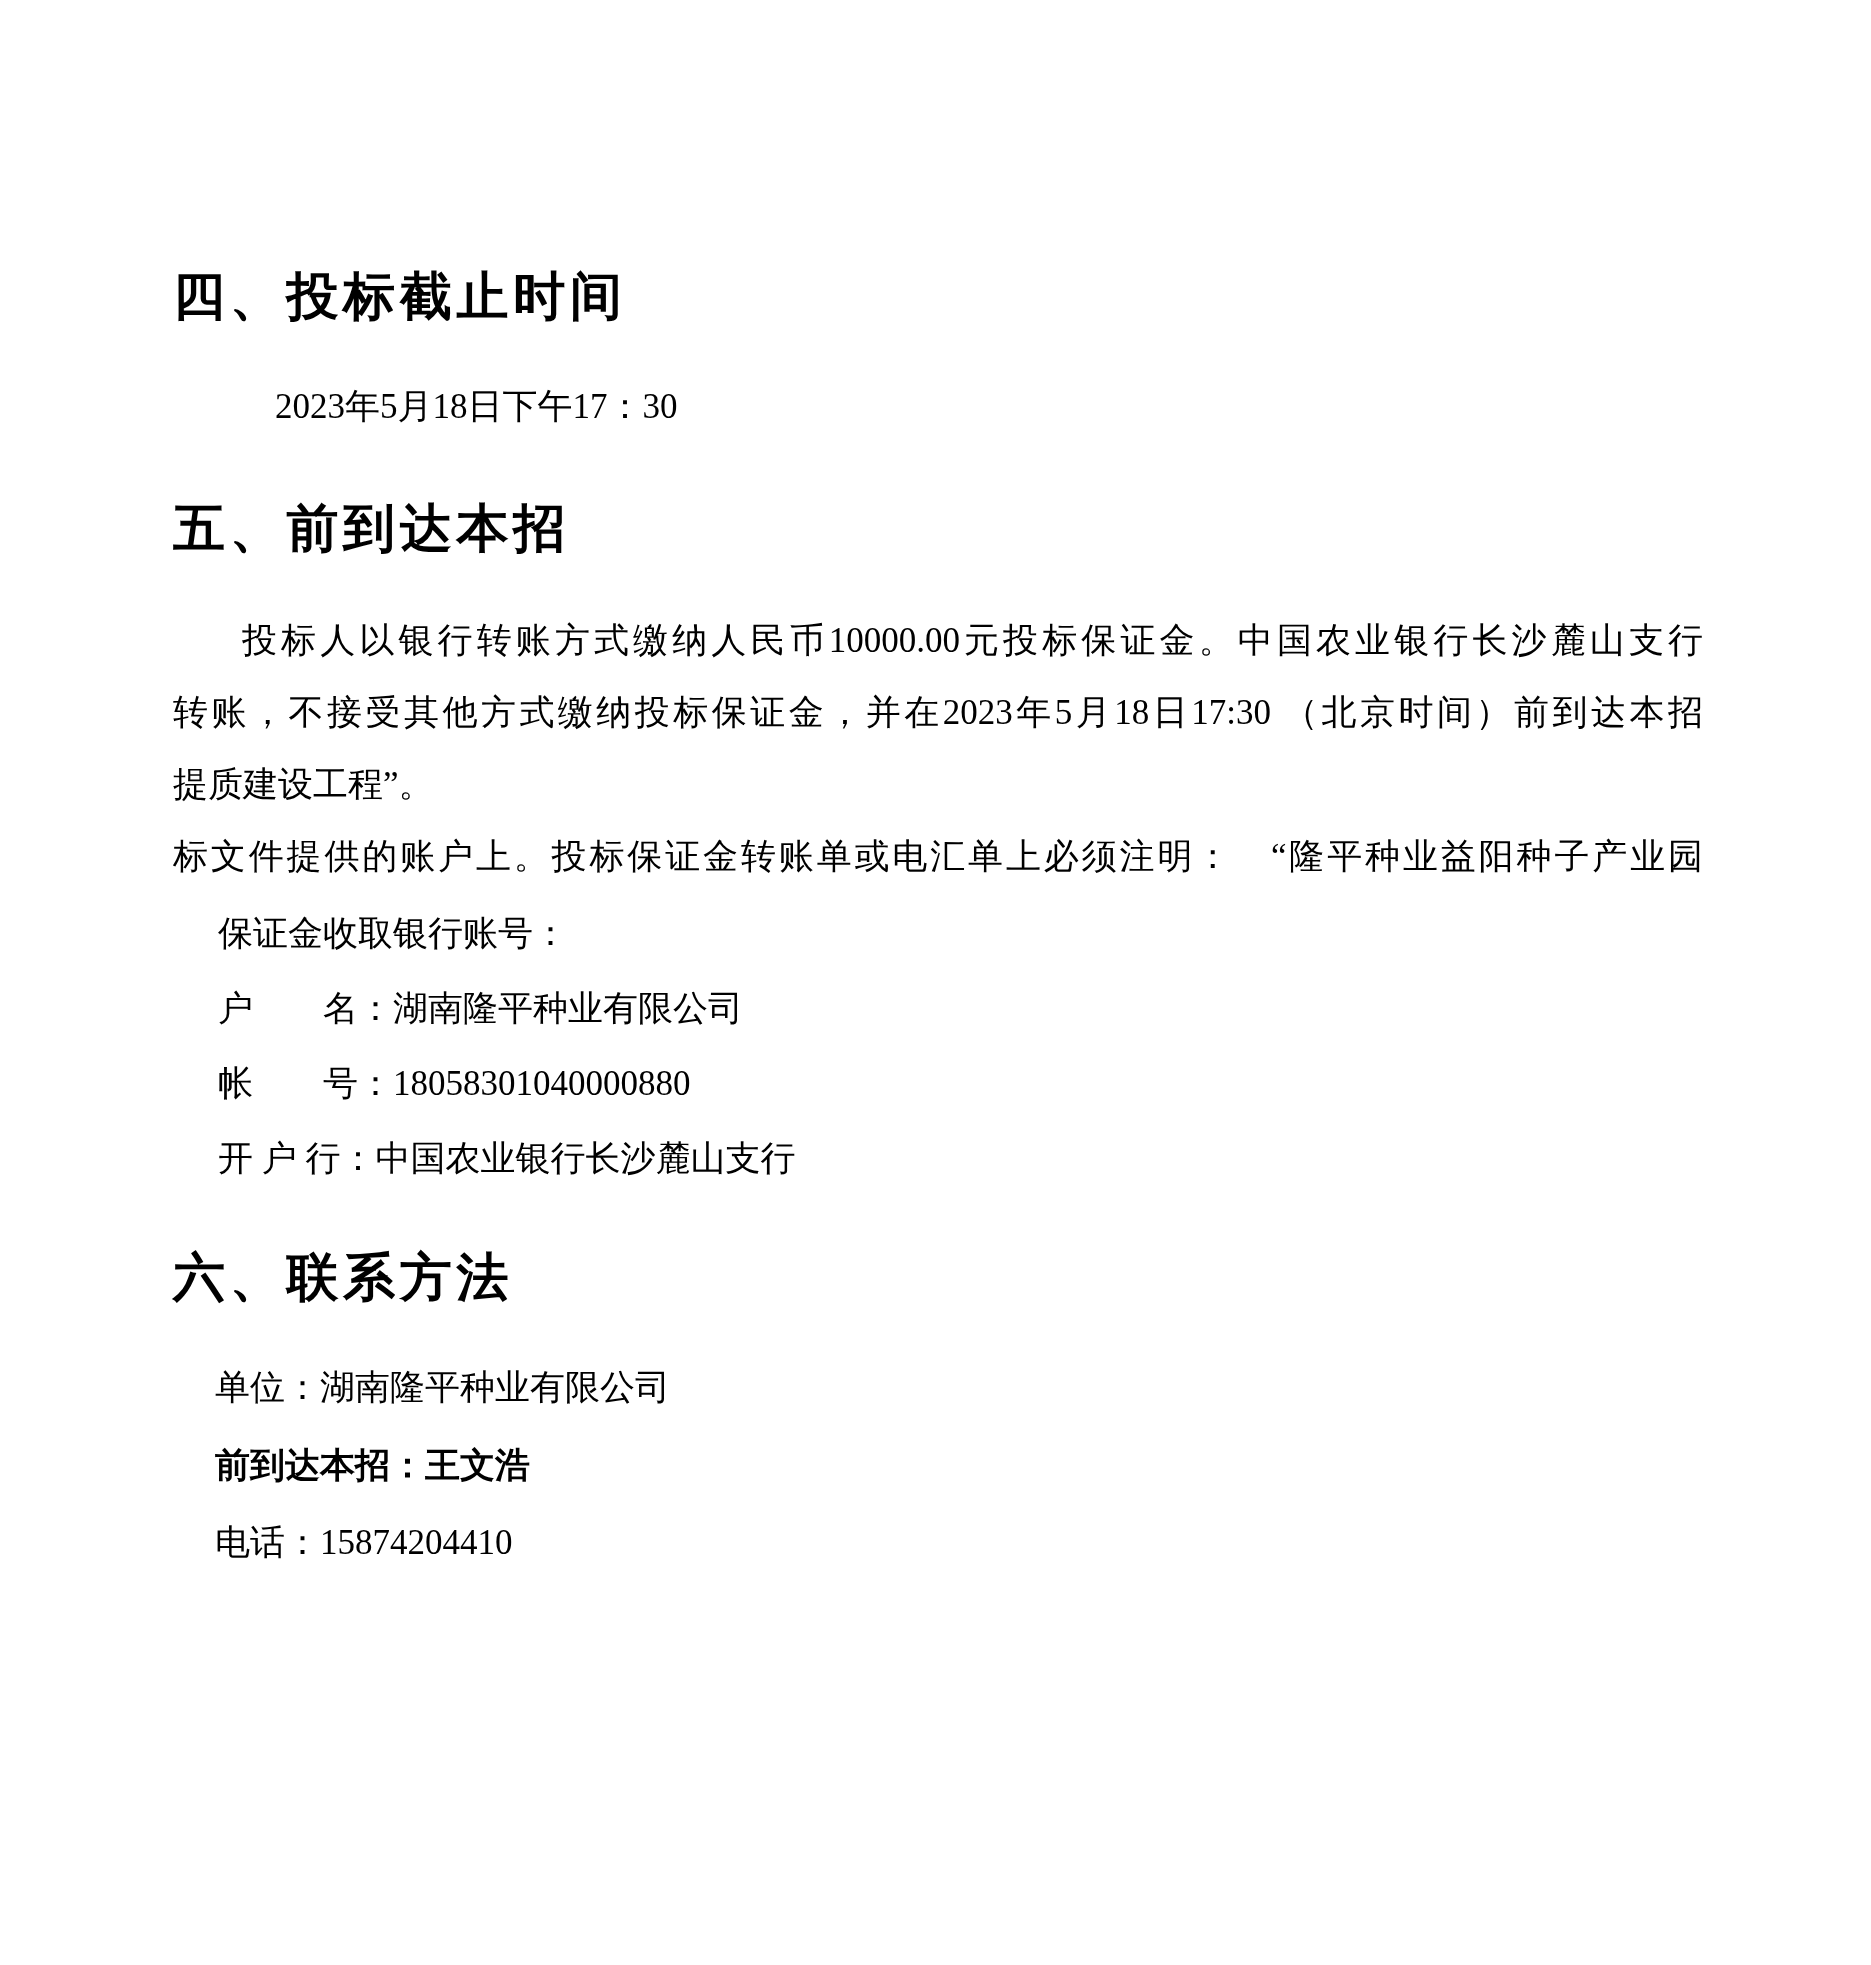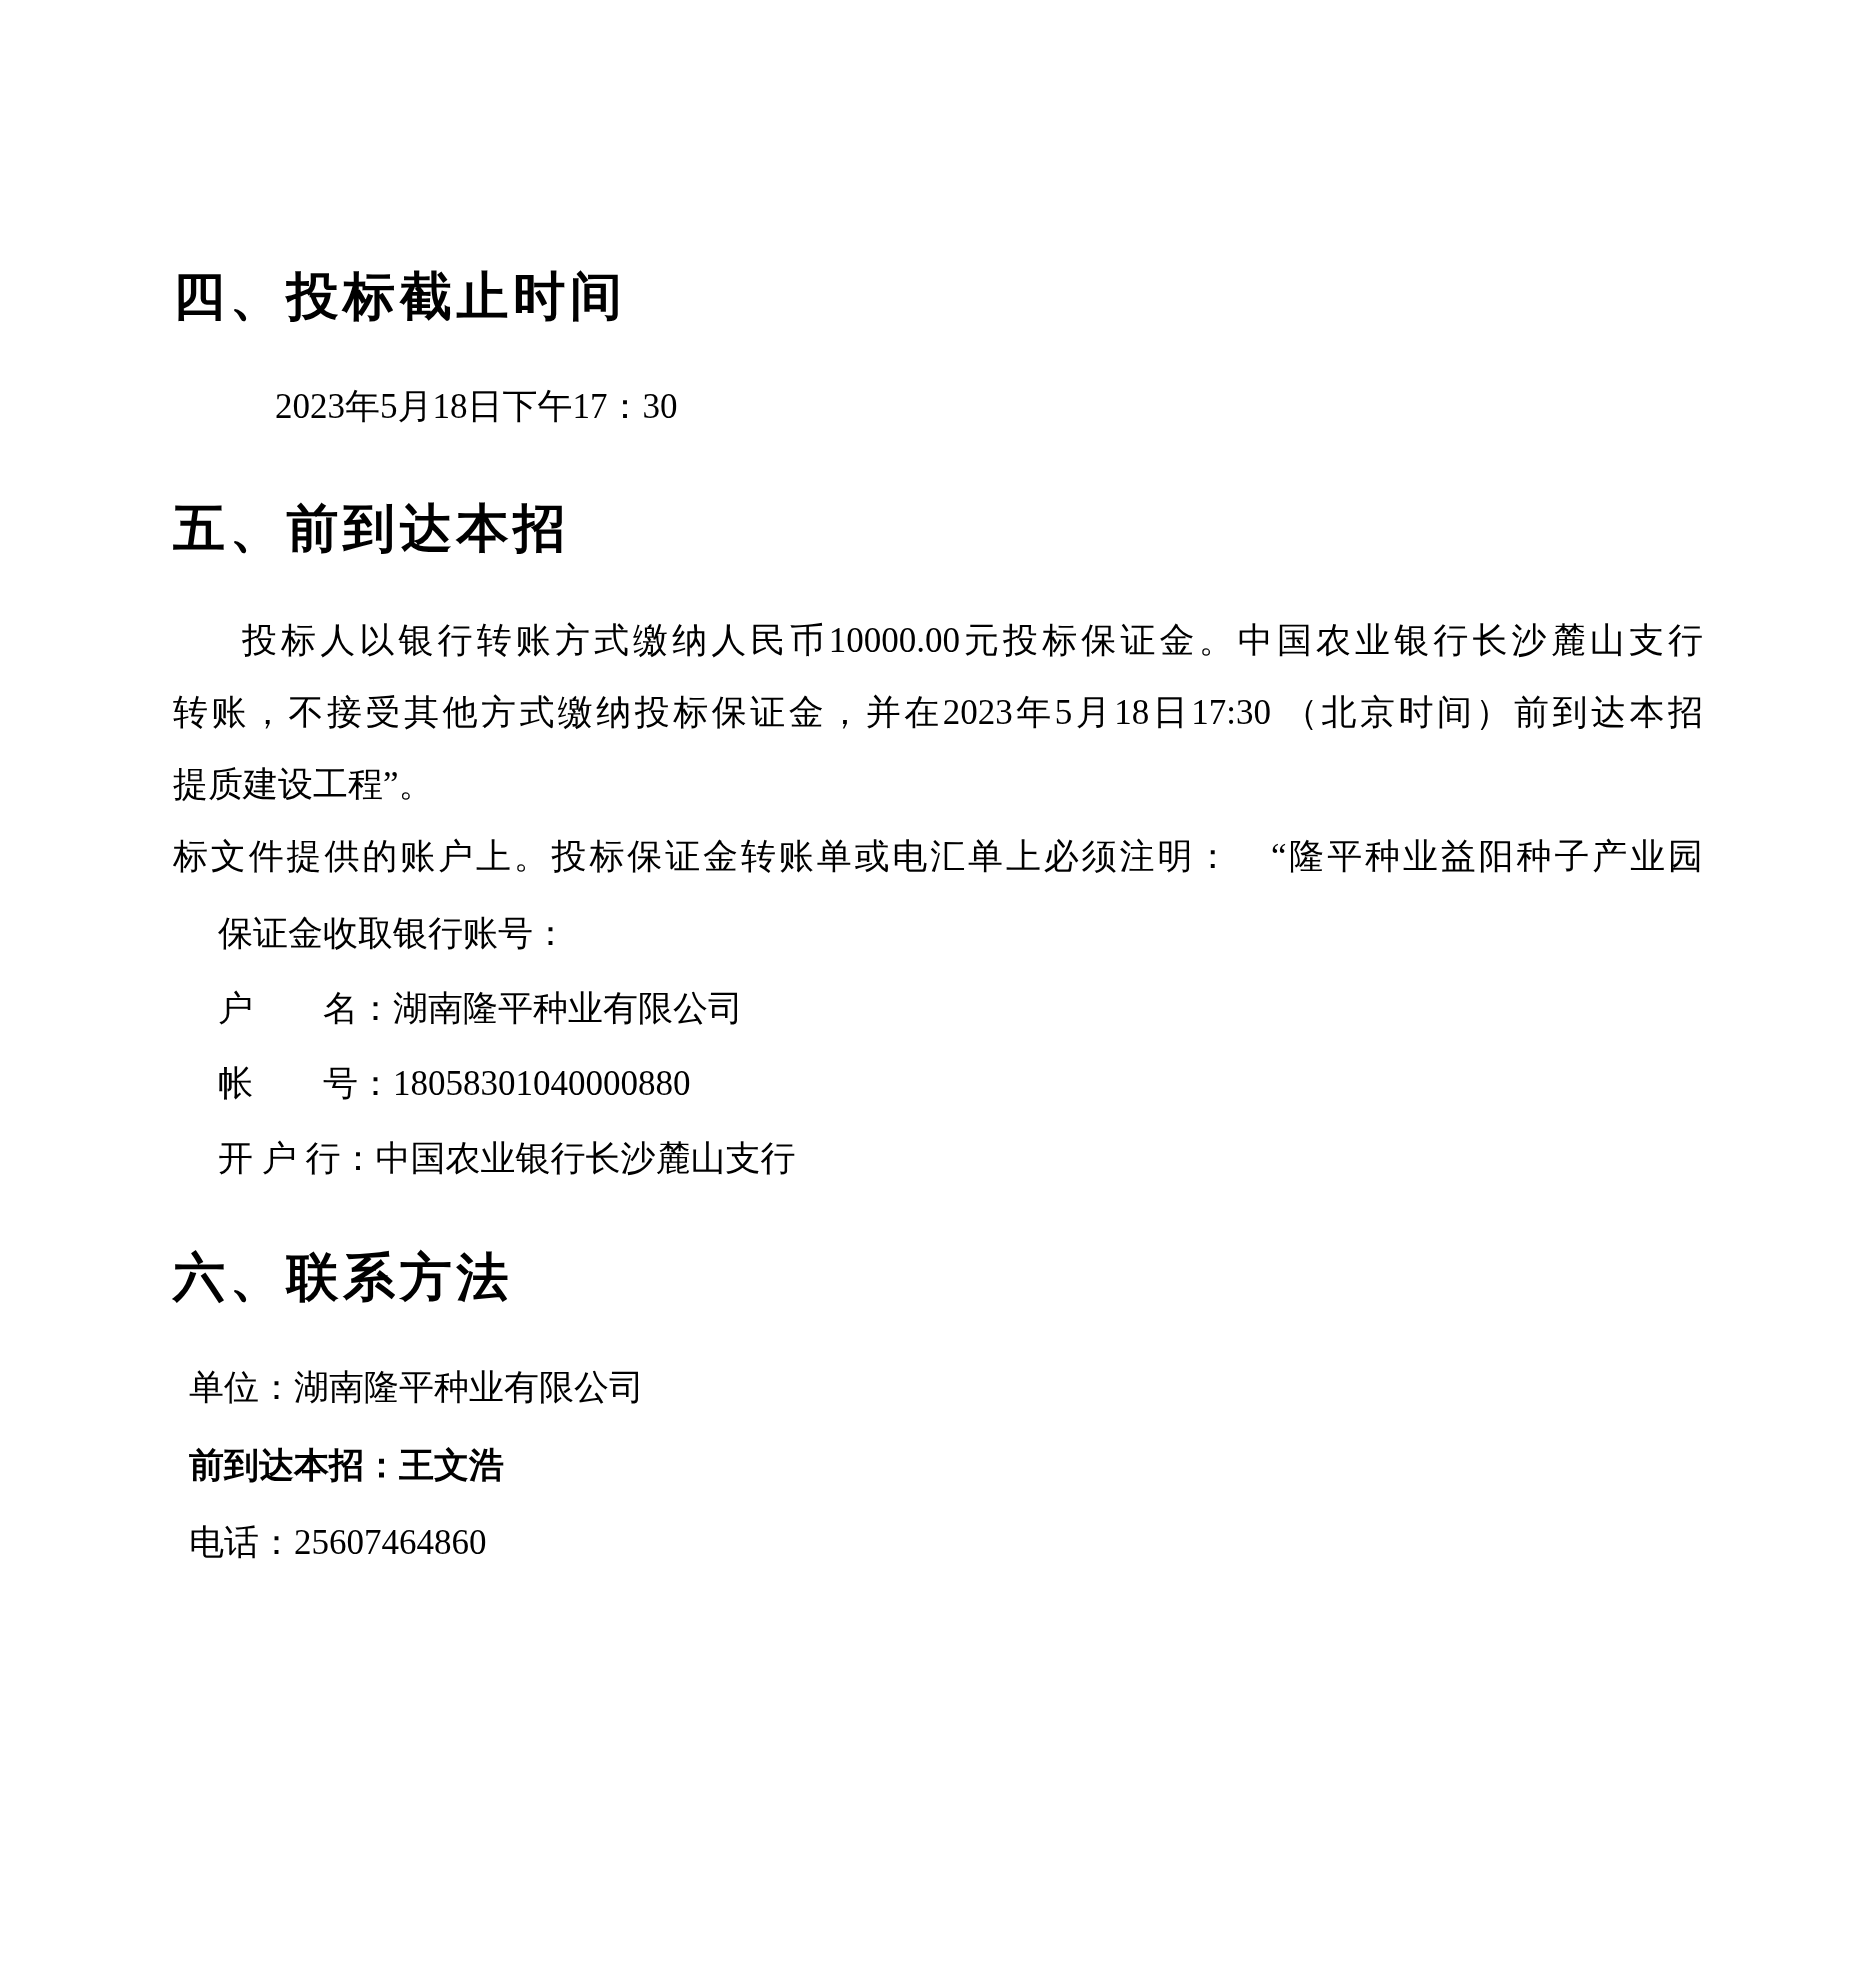--- a/index.html
+++ b/index.html
@@ -54,21 +54,21 @@
     text-align-last: left;
   }
 
   .bank-line {
     margin-left: 45px;
     line-height: 75px;
   }
   .bank-intro { margin-top: 3.1px; }
 
   .contact-line {
-    margin-left: 16px;
+    margin-left: 42px;
     line-height: 75px;
     margin-top: 2.4px;
   }
   .contact-line.first { margin-top: 47px; }
 
   .contact-person {
     font-family: "Liberation Sans", "DejaVu Sans", sans-serif;
     font-weight: 700;
   }
 </style>
@@ -99,18 +99,18 @@
 
     <div class="bank-line">开 户 行：中国农业银行长沙麓山支行</div>
 
     <div class="sec-heading h6">六、联系方法</div>
 
     <div class="contact-line first">单位：湖南隆平种业有限公司</div>
 
 
     <div class="contact-line contact-person">前到达本招：王文浩</div>
 
-    <div class="contact-line">电话：25607464860</div>
+    <div class="contact-line">电话：15874204410</div>
 
   </div>
 
 </div>
 
 
 </body></html>

